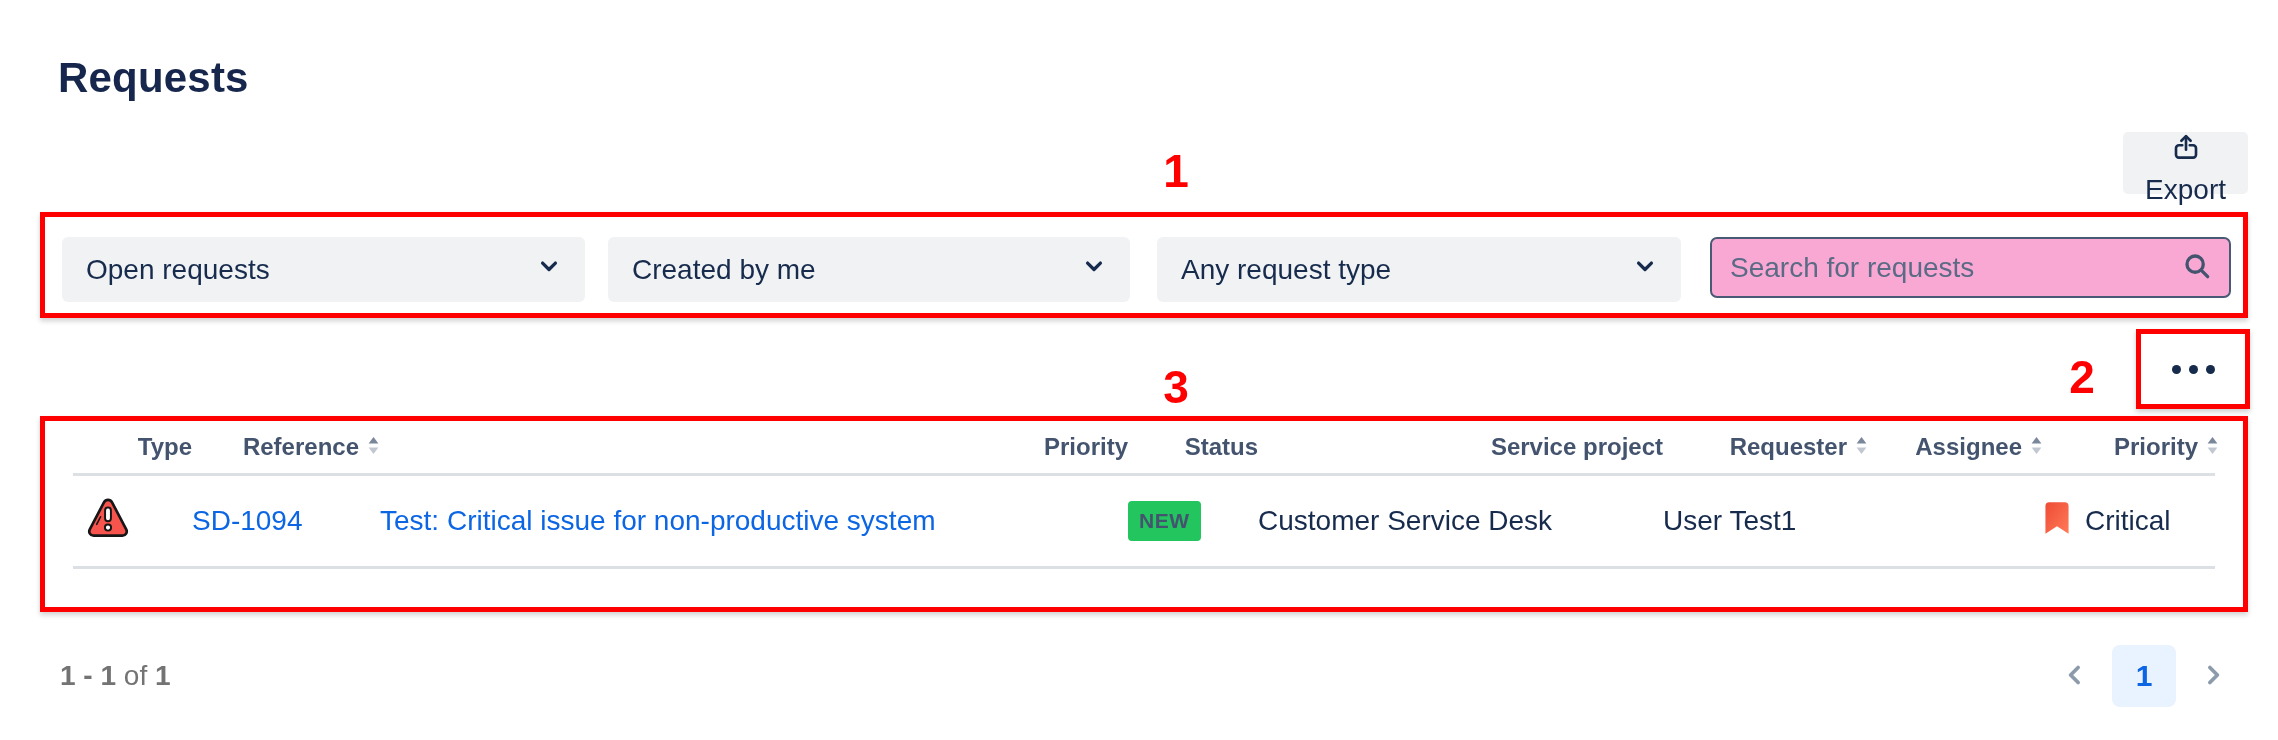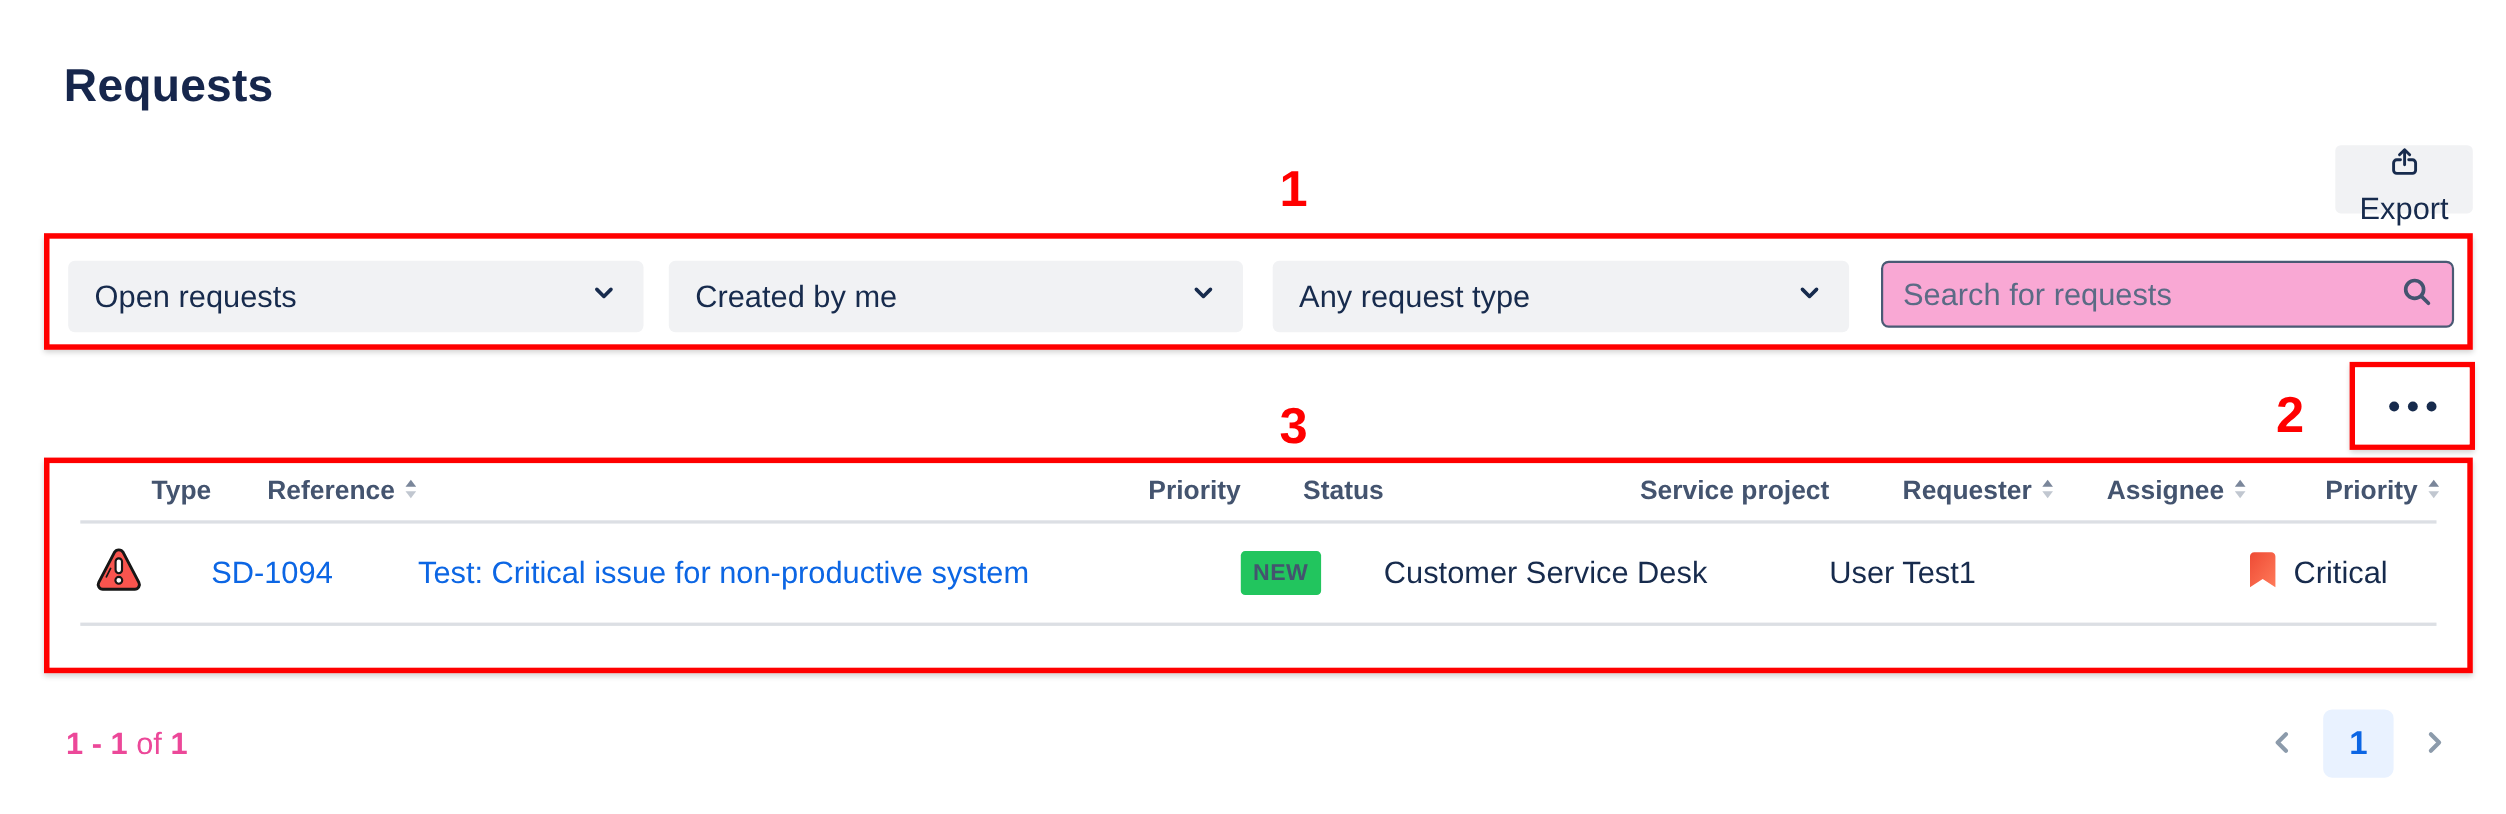--- a/index.html
+++ b/index.html
@@ -70,21 +70,21 @@
   .th { display:flex; align-items:center; gap:8px;justify-content:flex-end; }
   .divider { height:3px; background:#dcdfe4; margin:0 28px 0 28px; border:none; }
   .tbody-row { height:90px; font-size:28px; color:#172b4d; }
   .cell-link { color:#0c66e4; text-decoration:none; cursor:pointer; }
   .status-badge {
     display:inline-block; background:#22c55e; color:#44546f; font-size:21px;
     font-weight:700; letter-spacing:.5px; padding:8px 11px; border-radius:4px;
   }
   .priority-cell { display:flex; align-items:center; gap:14px; }
   
-  .range-text { position:absolute; left:60px; top:660px; font-size:28px; color:#ec4899; }
+  .range-text { position:absolute; left:60px; top:660px; font-size:28px; color:#737373; }
   .range-text b { font-weight:700; }
   .pager { position:absolute; top:645px; right:40px; display:flex; align-items:center; gap:12px; }
   .pg-btn {
     width:50px; height:62px; background:transparent; border:none; cursor:pointer;
     display:flex; align-items:center; justify-content:center;
   }
   .pg-current {
     width:64px; height:62px; background:#e9f2ff; color:#0c66e4; border:none;
     border-radius:8px; font-family:inherit; font-size:30px; font-weight:700; cursor:pointer;
   }

